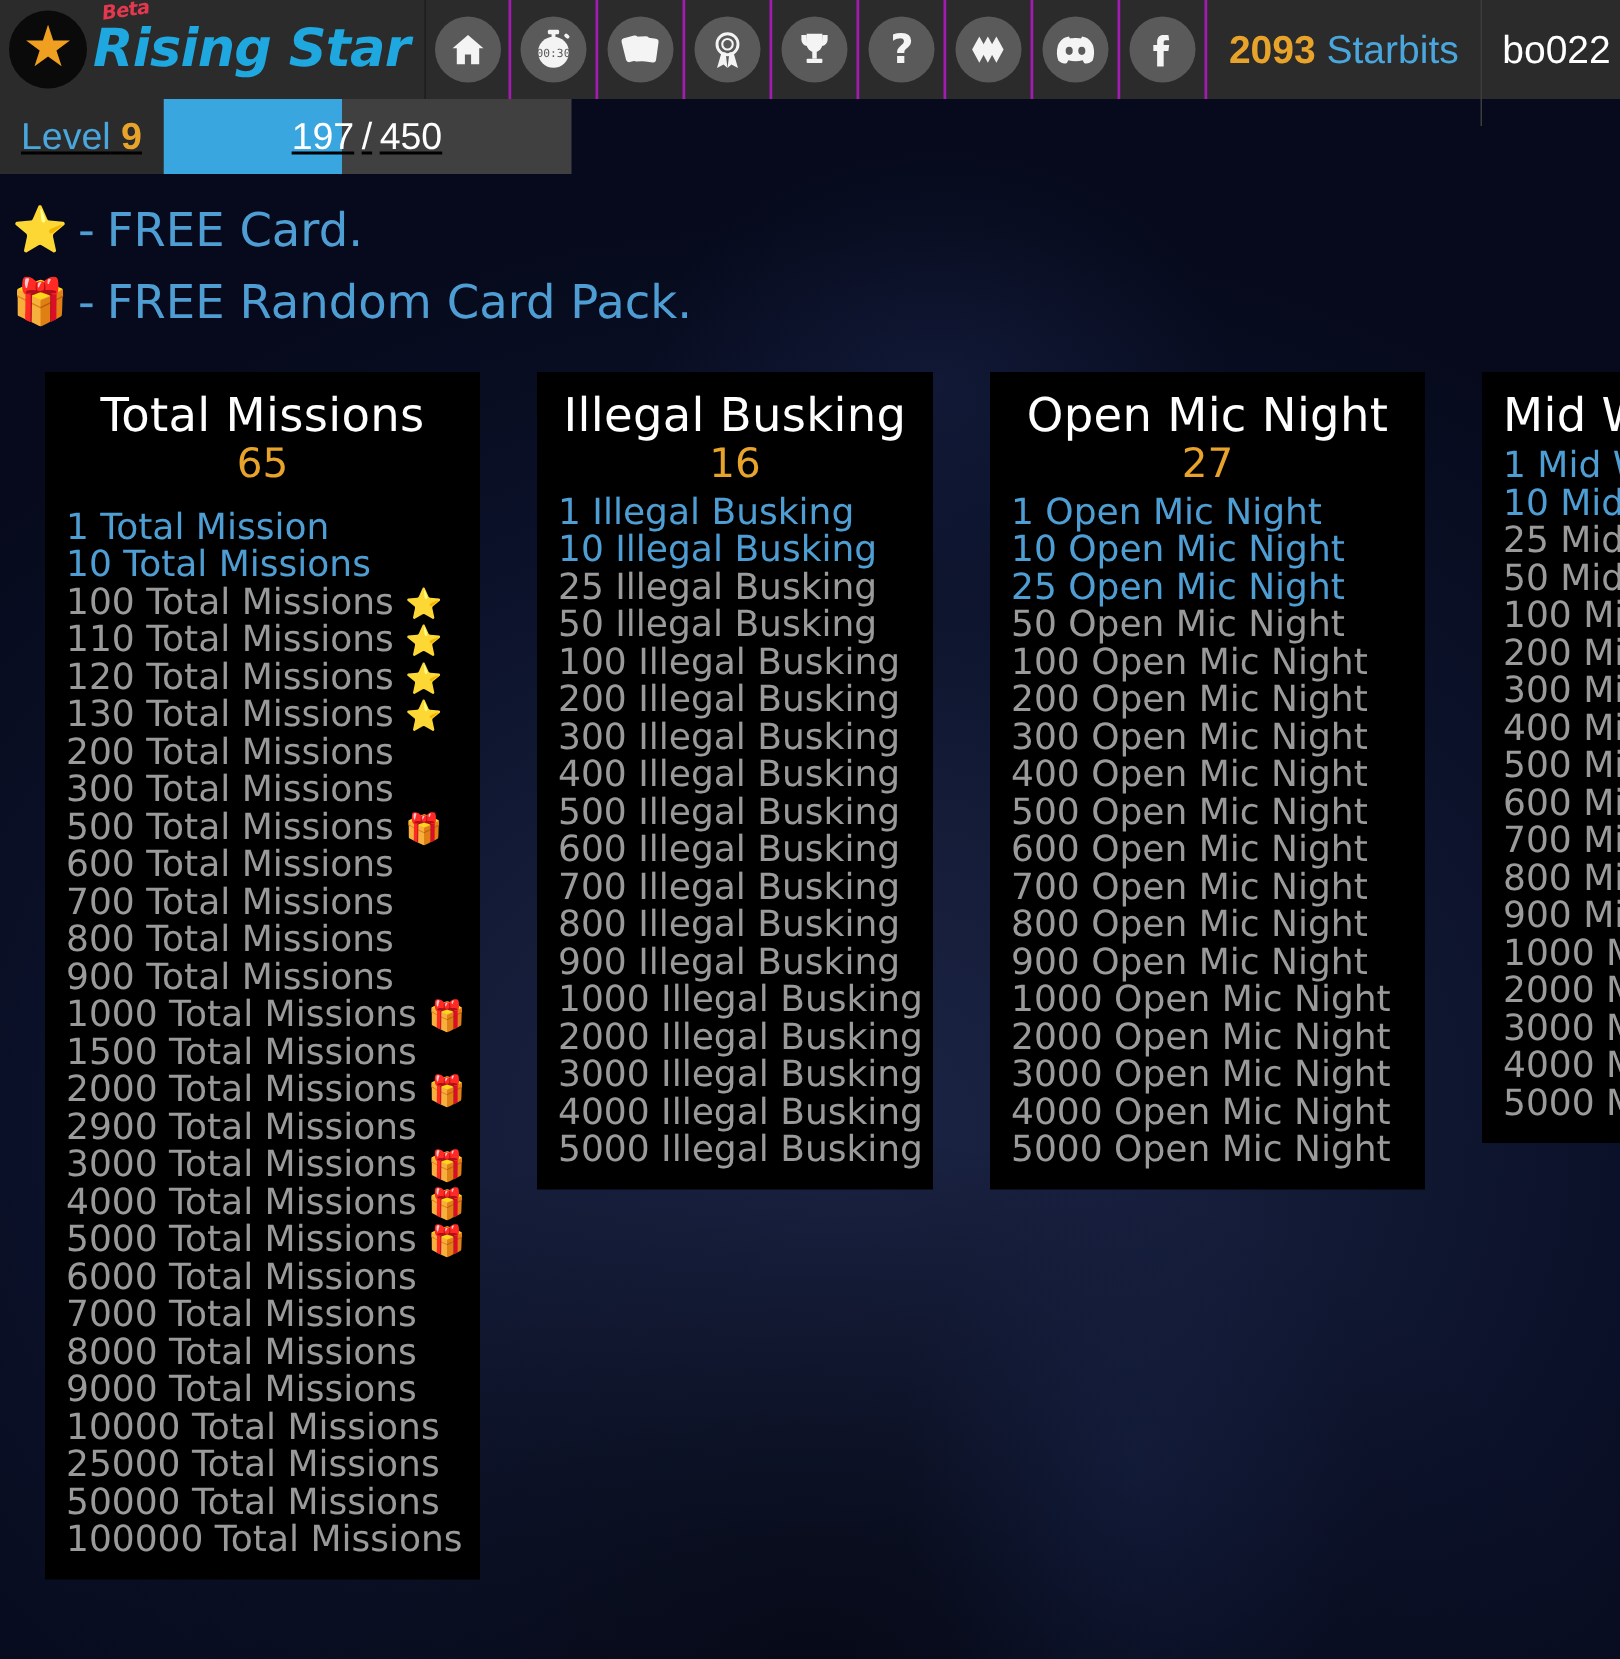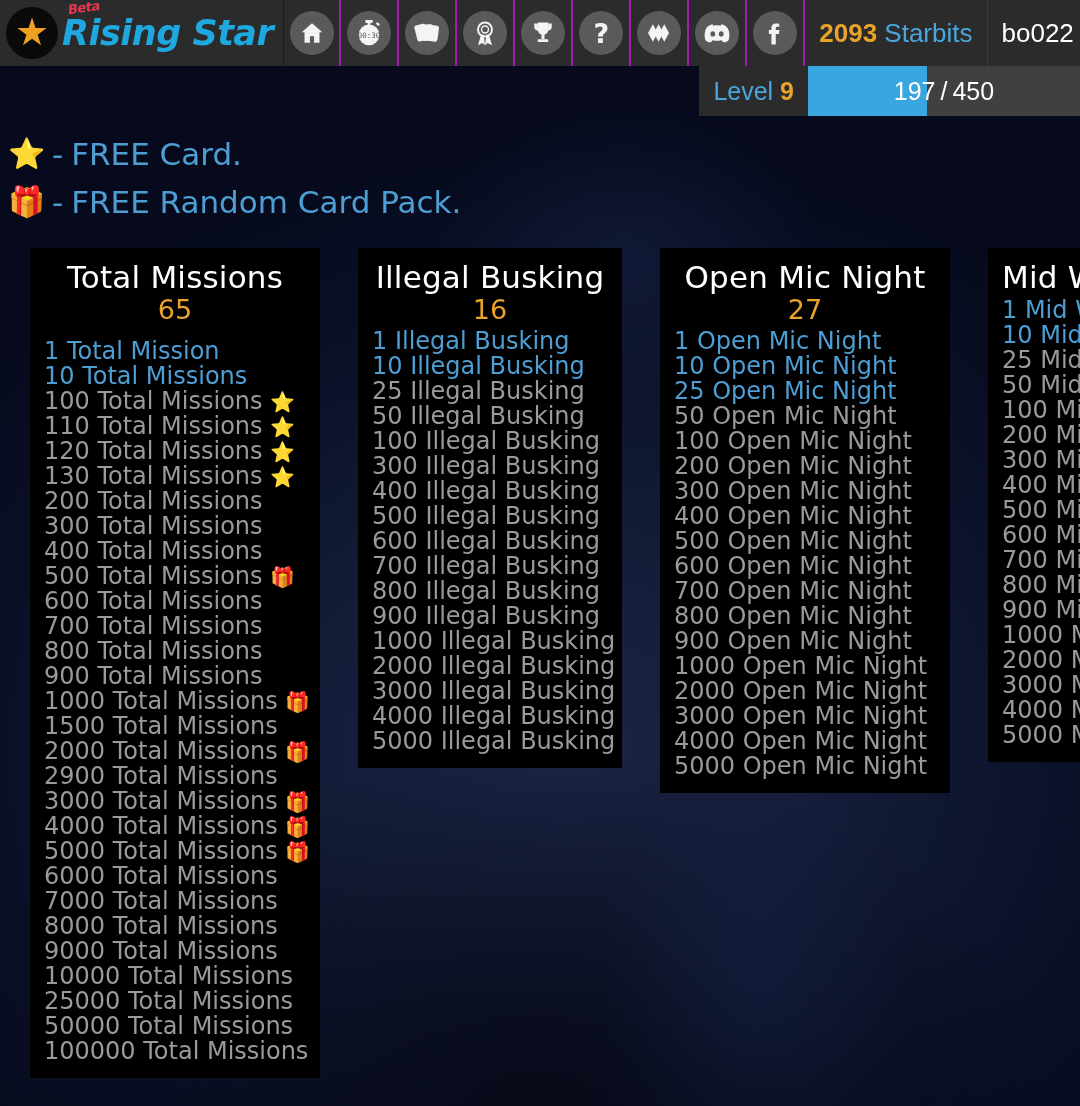--- a/index.html
+++ b/index.html
@@ -130,23 +130,23 @@
     font-size: 26px;
     color: #ffffff;
     white-space: nowrap;
     line-height: 66px;
   }
 
   
   .levelrow {
     position: relative;
     display: flex;
-    justify-content: flex-end;
     height: 50px;
     z-index: 5;
+    text-decoration: underline;
   }
   .level-label {
     background: #2b2b2b;
     color: #49a7dd;
     font-size: 25px;
     line-height: 50px;
     padding: 0 14px;
     white-space: nowrap;
   }
   .level-label .lv-num { color: #e8a32a; font-weight: bold; }
@@ -432,23 +432,20 @@
           <span>130 Total Missions</span>
           <span class="row-reward">⭐</span>
         </li>
         <li class="panel-row">
           <span>200 Total Missions</span>
         </li>
         <li class="panel-row">
           <span>300 Total Missions</span>
         </li>
         <li class="panel-row">
-          <span>400 Total Missions</span>
-        </li>
-        <li class="panel-row">
           <span>500 Total Missions</span>
           <span class="row-reward">🎁</span>
         </li>
         <li class="panel-row">
           <span>600 Total Missions</span>
         </li>
         <li class="panel-row">
           <span>700 Total Missions</span>
         </li>
         <li class="panel-row">
@@ -522,20 +519,23 @@
         <li class="panel-row">
           <span>25 Illegal Busking</span>
         </li>
         <li class="panel-row">
           <span>50 Illegal Busking</span>
         </li>
         <li class="panel-row">
           <span>100 Illegal Busking</span>
         </li>
         <li class="panel-row">
+          <span>200 Illegal Busking</span>
+        </li>
+        <li class="panel-row">
           <span>300 Illegal Busking</span>
         </li>
         <li class="panel-row">
           <span>400 Illegal Busking</span>
         </li>
         <li class="panel-row">
           <span>500 Illegal Busking</span>
         </li>
         <li class="panel-row">
           <span>600 Illegal Busking</span>

